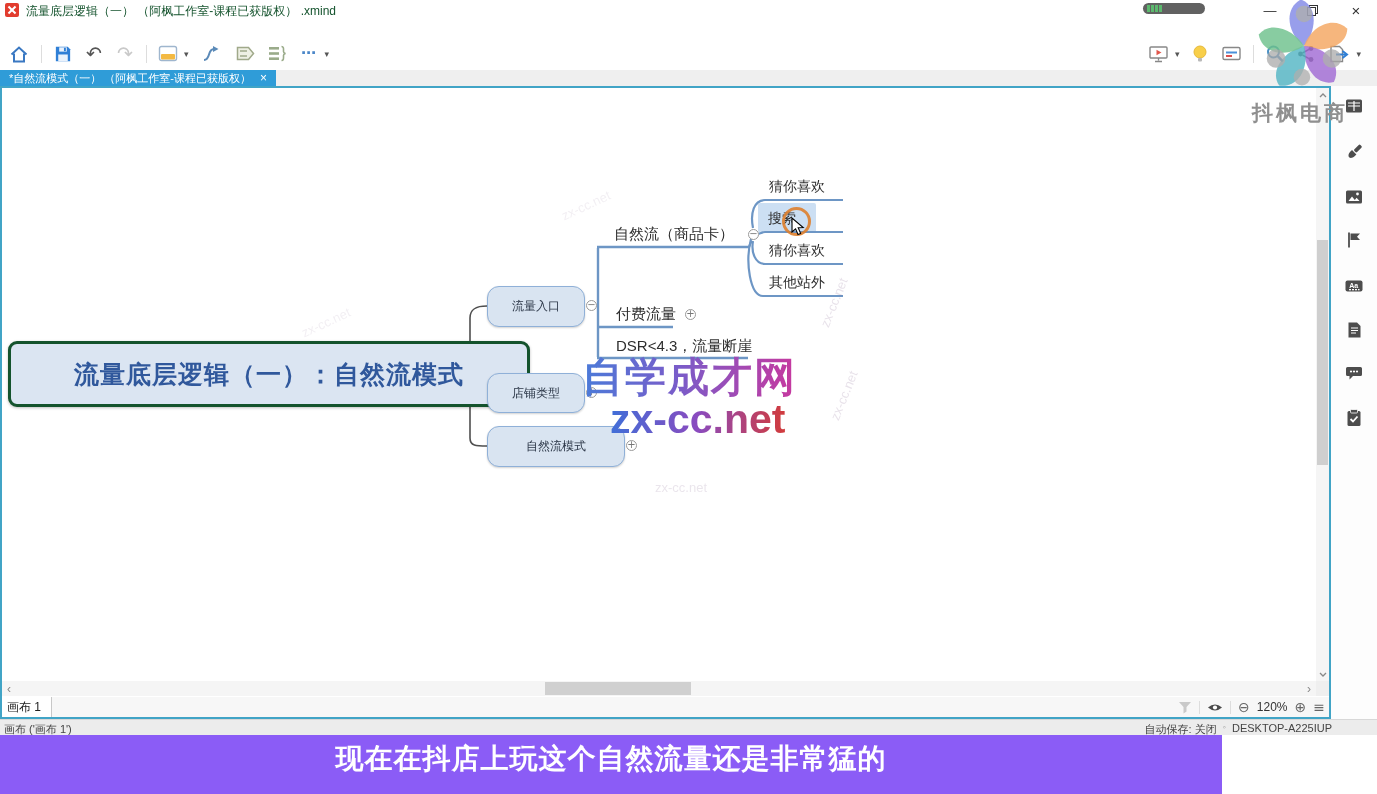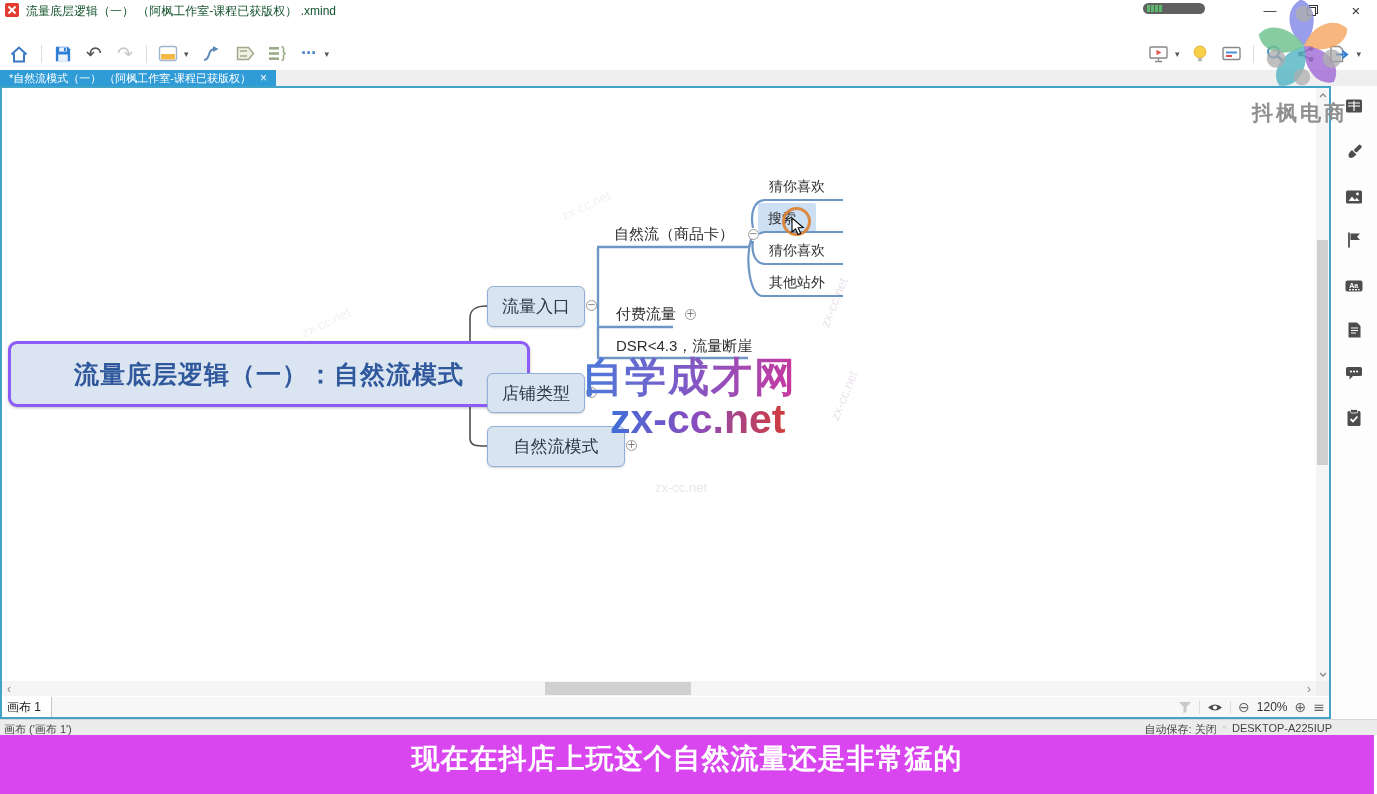--- a/index.html
+++ b/index.html
@@ -55,30 +55,30 @@
   .sheettab { position:absolute; left:0; top:0; height:20px; background:#fff; border-right:1px solid #c8c8c8; font-size:12px; color:#222; display:flex; align-items:center; padding:0 10px 0 5px; }
   .cbarctl { position:absolute; right:4px; top:0; height:20px; display:flex; align-items:center; gap:7px; }
   .cbarctl .vsep { width:1px; height:13px; background:#ddd; }
   .zglyph { font-size:14px; color:#666; font-family:"DejaVu Sans",sans-serif; line-height:1; }
   .zoomtxt { font-size:12px; color:#333; }
 
   
   .statusbar { position:absolute; left:0; top:719px; width:1377px; height:16px; background:#ececec; border-top:1px solid #d8d8d8; font-size:11px; color:#444; z-index:20; }
   .statusbar .sleft { position:absolute; left:4px; top:2px; }
   .statusbar .sright { position:absolute; right:45px; top:2px; display:flex; gap:6px; }
-  .subband { position:absolute; left:0; top:735px; width:1374px; height:59px; background:#d946ef; display:flex; justify-content:center; z-index:20; }
+  .subband { position:absolute; left:0; top:735px; width:1222px; height:59px; background:#8b5cf6; display:flex; justify-content:center; z-index:20; }
   .subband span { margin-top:5px; color:#fff; font-size:28px; font-weight:bold; letter-spacing:1px; }
 
   
   .sidebar { position:absolute; left:1331px; top:86px; width:46px; height:633px; background:#fdfdfd; z-index:14; }
   .sbicon { position:absolute; left:13px; width:20px; height:20px; }
 
   
-  .topic-root { position:absolute; left:8px; top:341px; width:522px; height:66px; background:#dbe5f2; border:3px solid #8b5cf6; border-radius:9px; display:flex; align-items:center; justify-content:center; font-size:25px; font-weight:bold; color:#30589c; letter-spacing:1px; z-index:10; box-shadow:0 1px 3px rgba(0,0,0,.25); white-space:nowrap; }
-  .topic-main { position:absolute; background:#d9e4f1; border:1px solid #8fb0d8; border-radius:6px; display:flex; align-items:center; justify-content:center; font-size:17px; color:#2c3748; z-index:10; box-shadow:0 1px 2px rgba(0,0,0,.18); white-space:nowrap; }
+  .topic-root { position:absolute; left:8px; top:341px; width:522px; height:66px; background:#dbe5f2; border:3px solid #14532d; border-radius:9px; display:flex; align-items:center; justify-content:center; font-size:25px; font-weight:bold; color:#30589c; letter-spacing:1px; z-index:10; box-shadow:0 1px 3px rgba(0,0,0,.25); white-space:nowrap; }
+  .topic-main { position:absolute; background:#d9e4f1; border:1px solid #8fb0d8; border-radius:12px; display:flex; align-items:center; justify-content:center; font-size:12px; color:#2c3748; z-index:10; box-shadow:0 1px 2px rgba(0,0,0,.18); white-space:nowrap; }
   .subtopic { position:absolute; font-size:15px; color:#2e2e2e; z-index:10; white-space:nowrap; }
   .leaf { position:absolute; font-size:14px; color:#2e2e2e; z-index:10; white-space:nowrap; }
   .selbox { position:absolute; left:758px; top:203px; width:58px; height:30px; background:rgba(201,221,242,.95); border-radius:2px; z-index:7; }
   .expand { position:absolute; width:11px; height:11px; background:#fff; border:1px solid #9a9a9a; border-radius:50%; color:#777; font-size:10px; line-height:8px; text-align:center; z-index:12; font-family:"DejaVu Sans",sans-serif; }
   .mapsvg { position:absolute; left:0; top:0; width:1377px; height:794px; z-index:8; pointer-events:none; }
 
   
   .pinwheel { position:absolute; left:1246px; top:-14px; width:116px; height:116px; z-index:60; pointer-events:none; opacity:.92; }
   .cornerwm { position:absolute; left:1252px; top:99px; font-size:21px; font-weight:bold; color:#8f8f8f; letter-spacing:3px; z-index:60; pointer-events:none; white-space:nowrap; }
   .grad { position:absolute; z-index:30; font-weight:bold; pointer-events:none; white-space:nowrap; color:#8a4fc0; }

